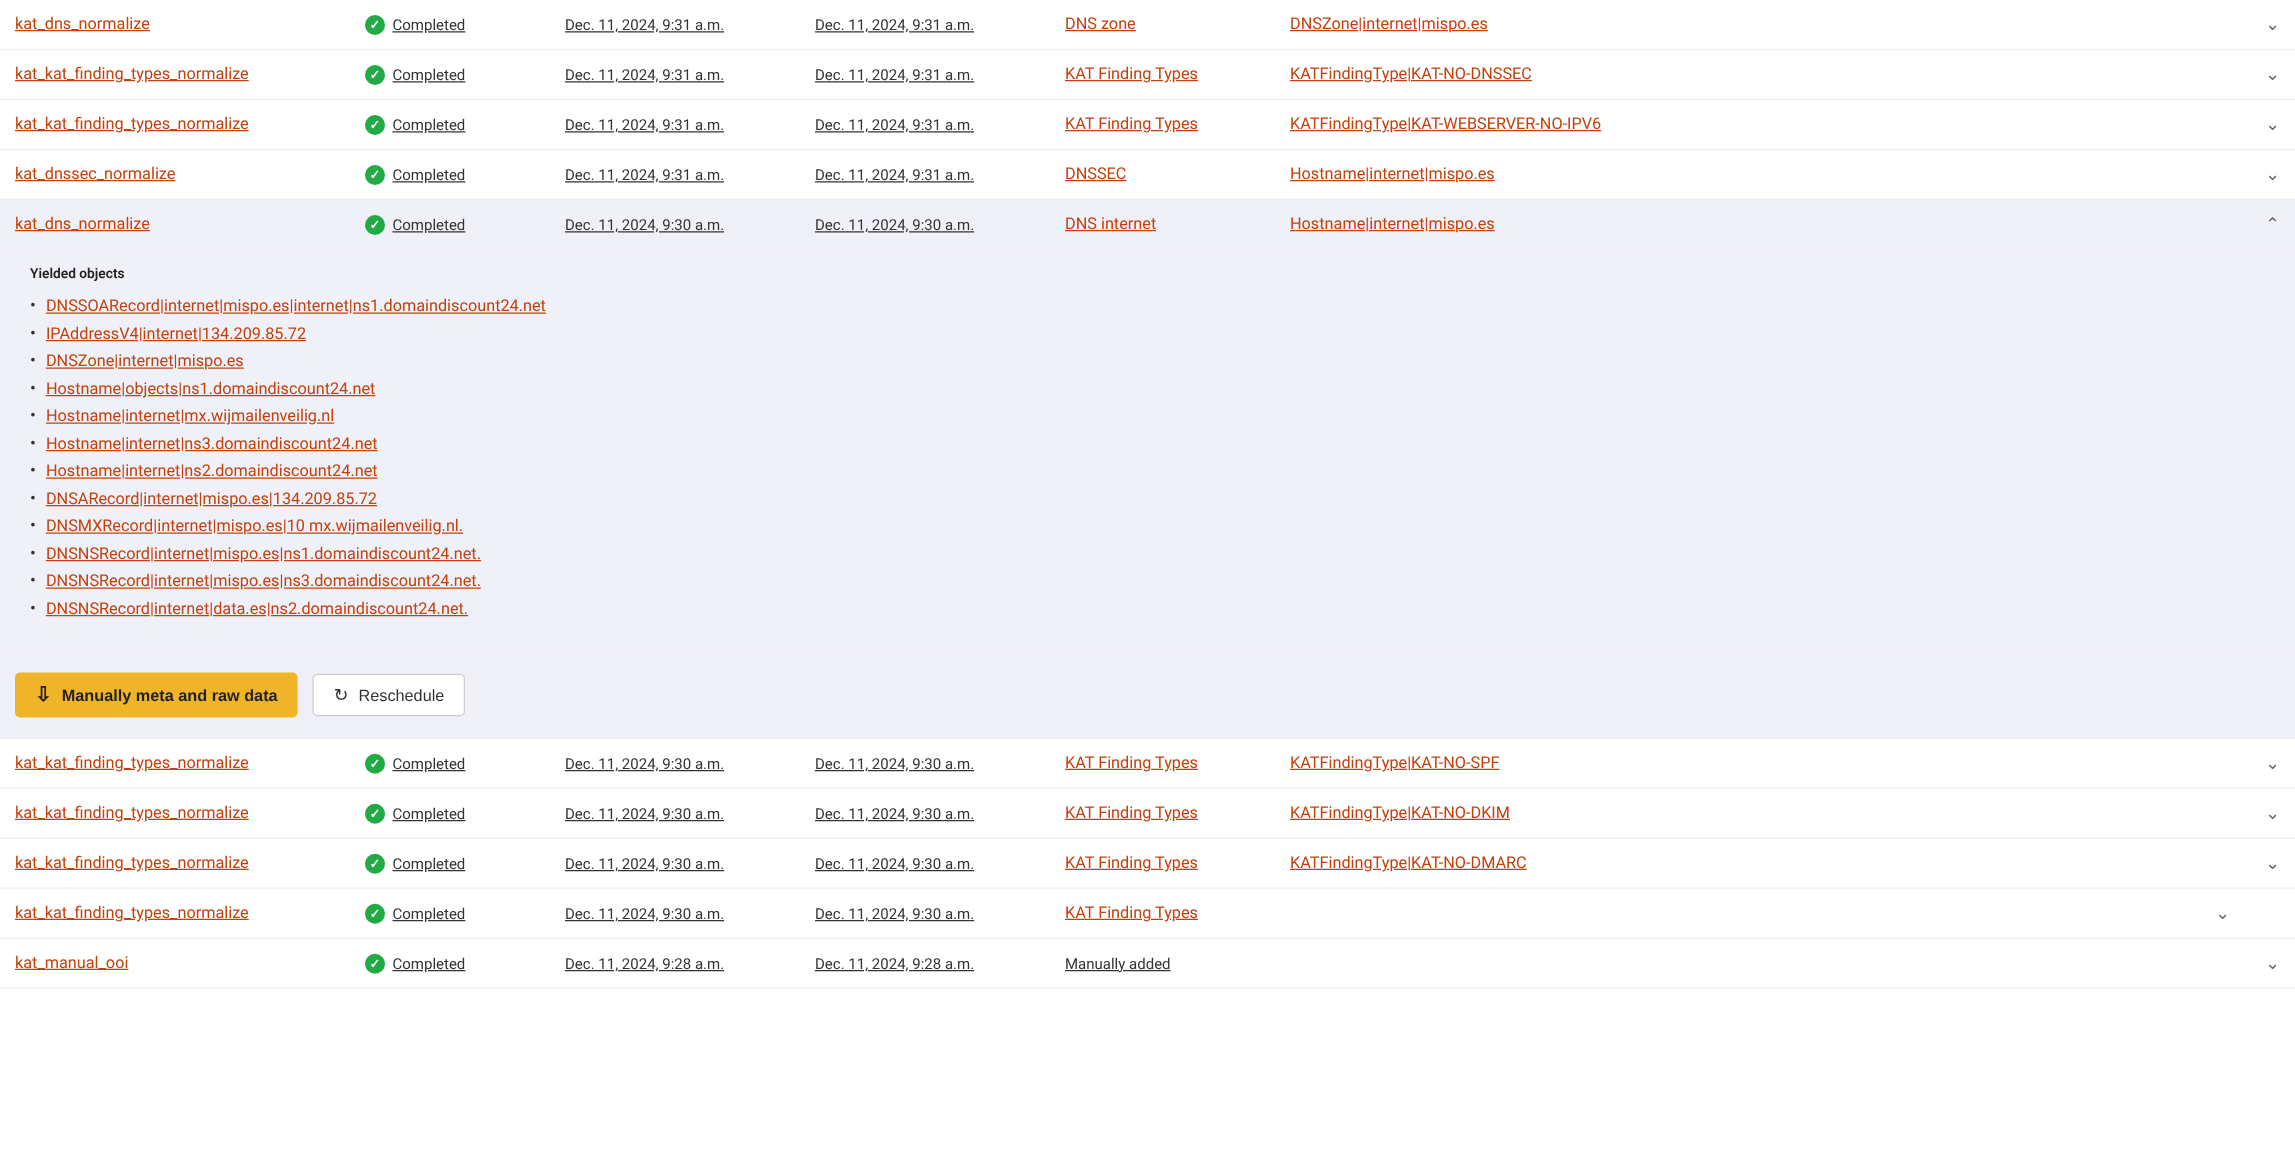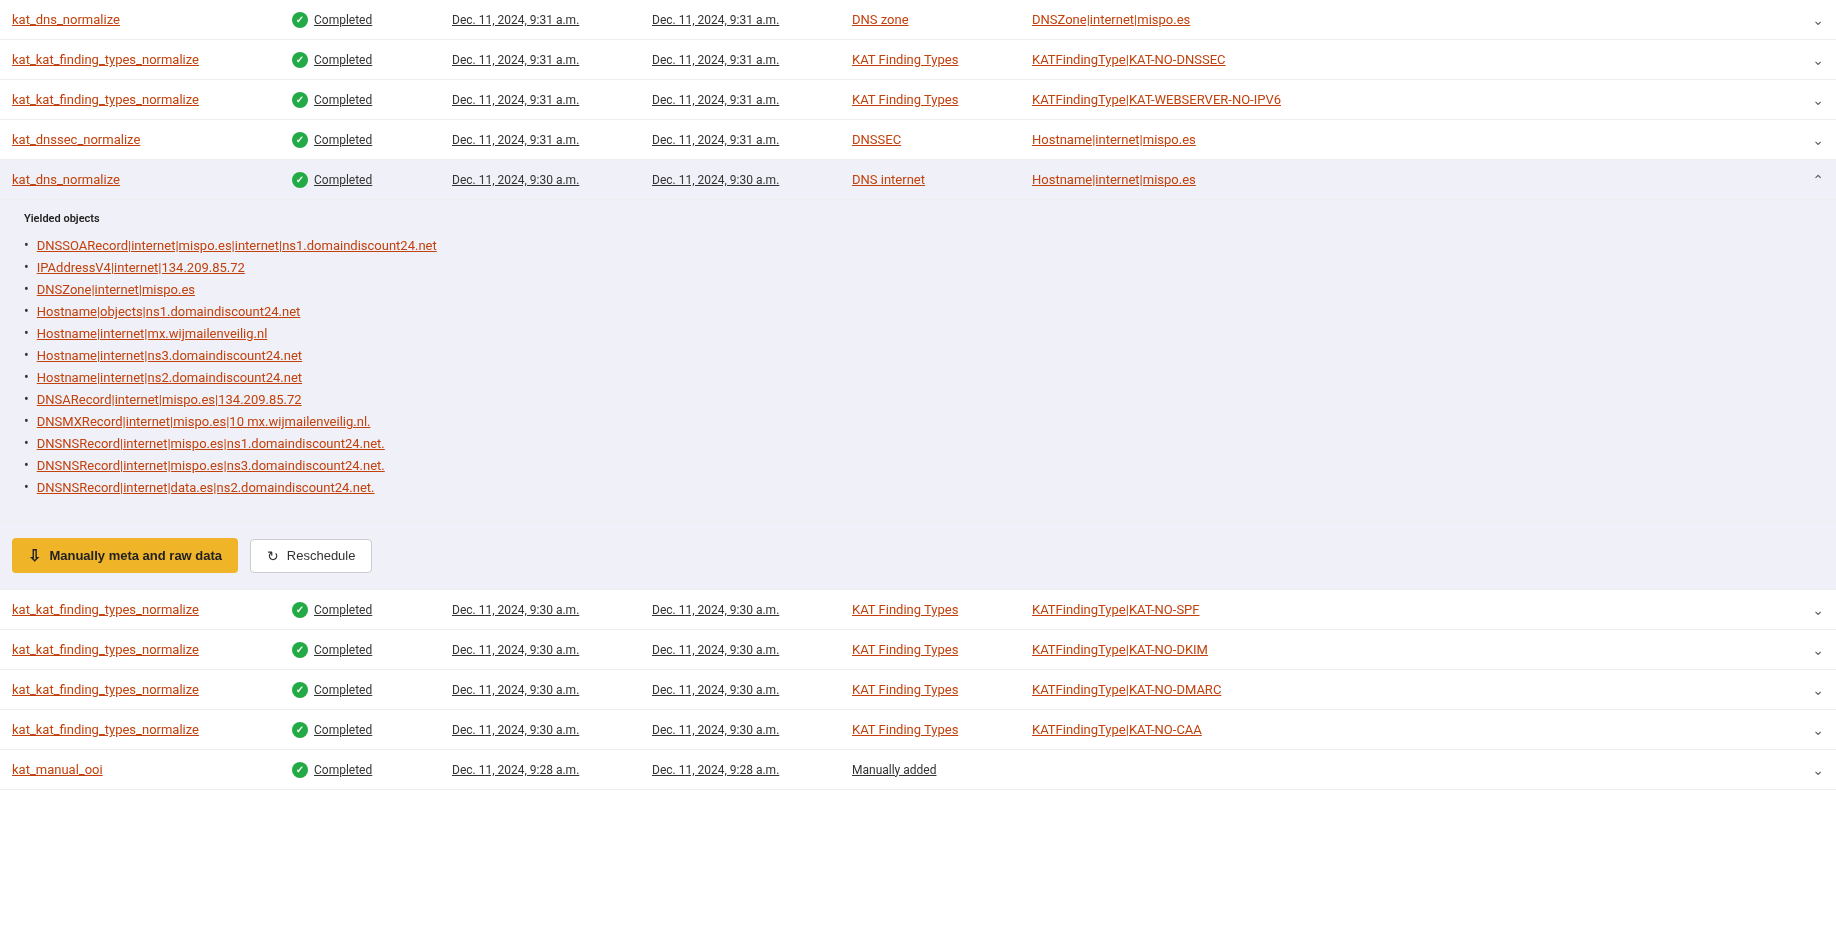--- a/index.html
+++ b/index.html
@@ -302,21 +302,20 @@
 
     <div class="table-row">
       <span class="link">kat_kat_finding_types_normalize</span>
       <div class="status-cell">
         <span class="status-icon"></span>
         <span class="cell-text">Completed</span>
       </div>
       <span class="cell-text">Dec. 11, 2024, 9:30 a.m.</span>
       <span class="cell-text">Dec. 11, 2024, 9:30 a.m.</span>
       <span class="link">KAT Finding Types</span>
-      <span class="link">KATFindingType|KAT-NO-CAA</span>
       <span class="chevron">⌄</span>
     </div>
 
     <div class="table-row">
       <span class="link">kat_manual_ooi</span>
       <div class="status-cell">
         <span class="status-icon"></span>
         <span class="cell-text">Completed</span>
       </div>
       <span class="cell-text">Dec. 11, 2024, 9:28 a.m.</span>

